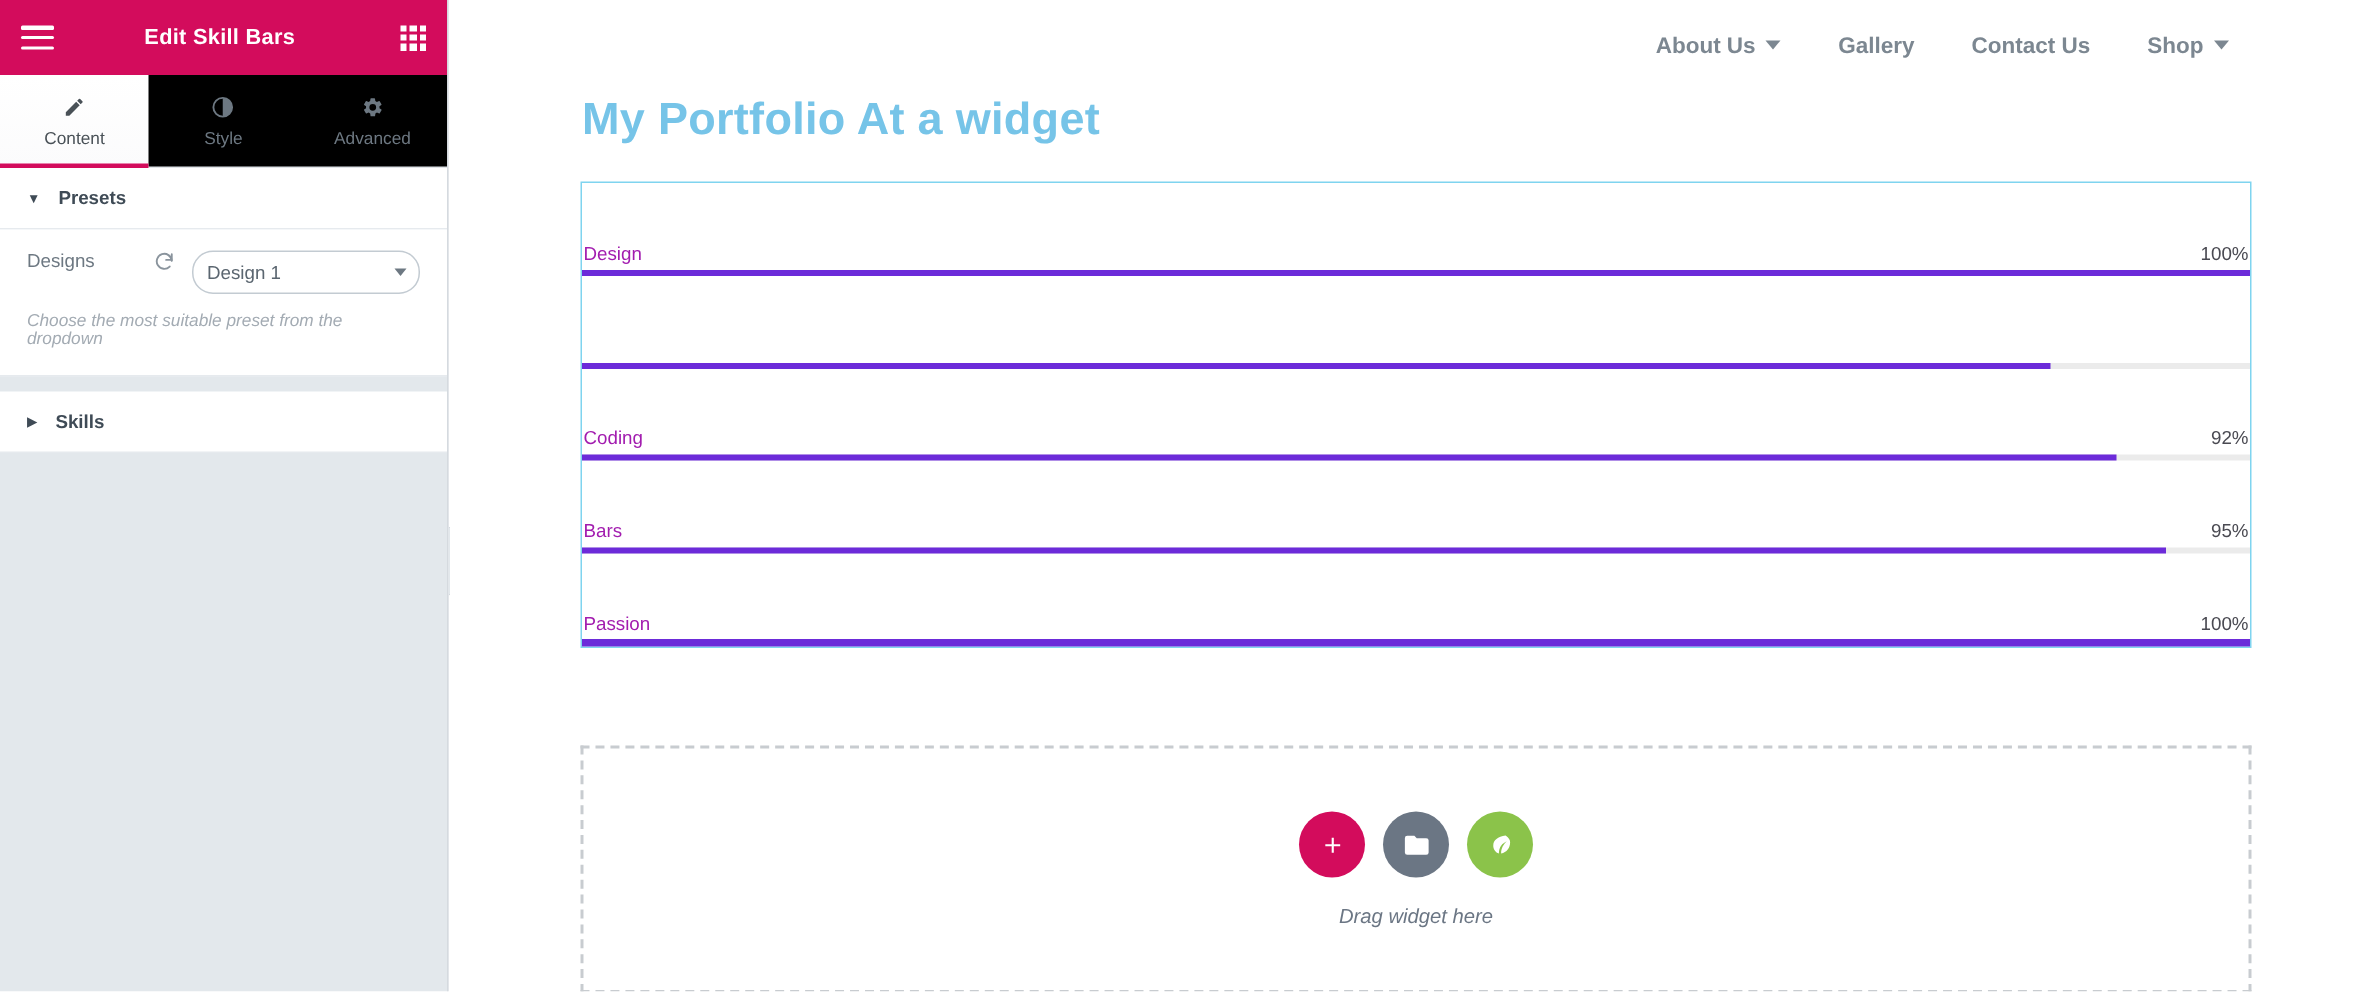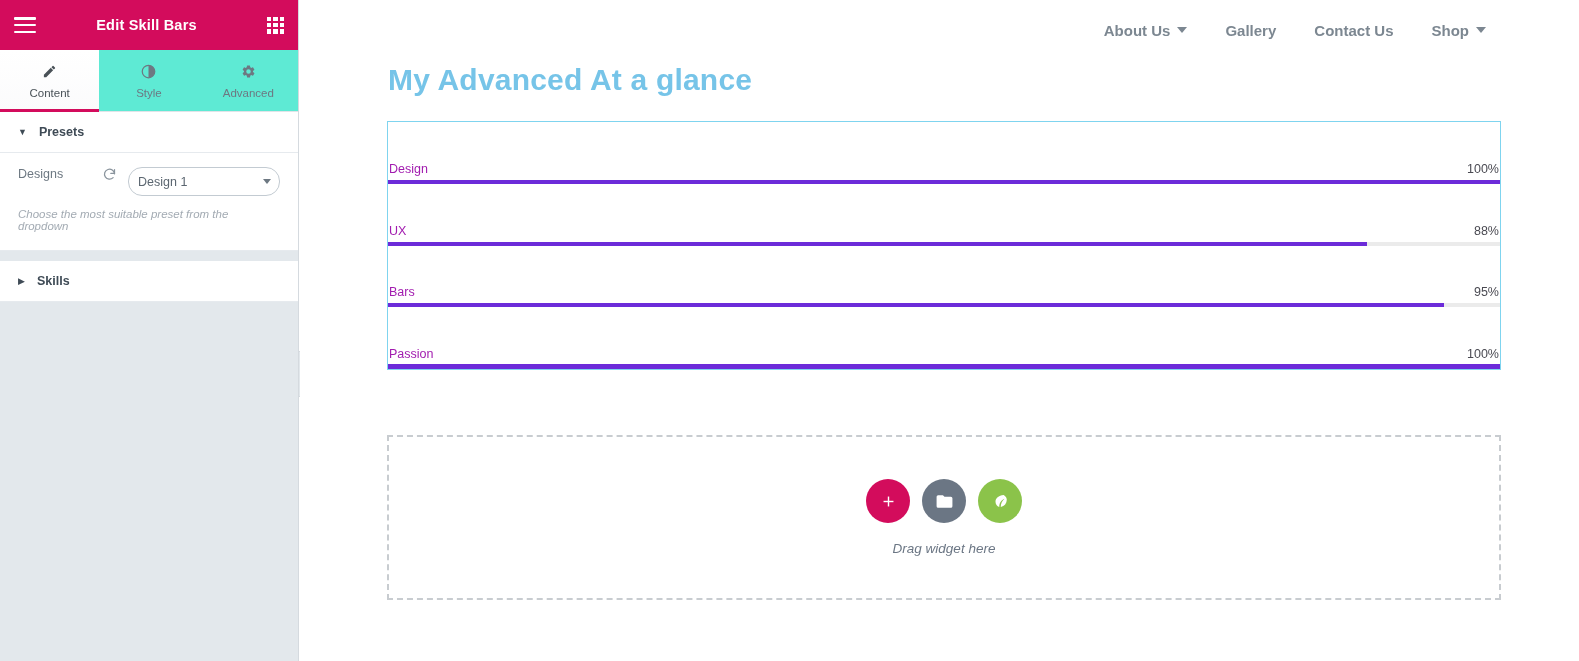--- a/index.html
+++ b/index.html
@@ -30,21 +30,21 @@
   .burger span { display: block; height: 2.5px; background: #fff; border-radius: 1px; }
   .panel-title {
     color: #ffffff; font-size: 14.5px; font-weight: bold;
     letter-spacing: .2px; flex: 1; text-align: center; margin-left: -10px;
   }
   .grid-icon { width: 17px; height: 17px; display: grid;
                grid-template-columns: repeat(3, 1fr); grid-template-rows: repeat(3, 1fr);
                gap: 2px; cursor: pointer; }
   .grid-icon i { background: #ffffff; display: block; }
 
-  .tabs { height: 62px; background: #5eead4; display: flex;
+  .tabs { height: 62px; background: #000000; display: flex;
           border-bottom: 1px solid #e0e4e8; }
   .tab { flex: 1; display: flex; flex-direction: column; align-items: center;
          justify-content: center; gap: 7px; cursor: pointer;
          color: #6d7882; font-size: 11.5px; position: relative; height: 62px; }
   .tab.active { color: #495157; }
   .tab.active::after {
     content: ""; position: absolute; left: 0; right: 0; bottom: 0;
     height: 3px; background: #d30c5c;
   }
   .tab.active { background: linear-gradient(#ffffff, #fbfbfc); }
@@ -245,44 +245,49 @@
       </div>
       <div class="nav-item">
         <span>Contact Us</span>
       </div>
       <div class="nav-item">
         <span>Shop</span>
         <span class="dd"></span>
       </div>
     </div>
 
-    <div class="page-title">My Advanced At a glance</div>
+    <div class="page-title">My Portfolio At a widget</div>
 
     <div class="skills-widget">
 
       <div class="skill-row">
         <div class="skill-meta">
           <span class="skill-name">Design</span>
           <span class="skill-pct">100%</span>
         </div>
         <div class="skill-track">
           <div class="skill-fill" style="width: 100%; background: rgb(108, 43, 217);"></div>
         </div>
       </div>
 
       <div class="skill-row">
+        <div class="skill-track">
+          <div class="skill-fill" style="width: 88%; background: rgb(108, 43, 217);"></div>
+        </div>
+      </div>
+
+      <div class="skill-row">
         <div class="skill-meta">
-          <span class="skill-name">UX</span>
-          <span class="skill-pct">88%</span>
-        </div>
-        <div class="skill-track">
-          <div class="skill-fill" style="width: 88%; background: rgb(108, 43, 217);"></div>
-        </div>
-      </div>
-
+          <span class="skill-name">Coding</span>
+          <span class="skill-pct">92%</span>
+        </div>
+        <div class="skill-track">
+          <div class="skill-fill" style="width: 92%; background: rgb(108, 43, 217);"></div>
+        </div>
+      </div>
 
       <div class="skill-row">
         <div class="skill-meta">
           <span class="skill-name">Bars</span>
           <span class="skill-pct">95%</span>
         </div>
         <div class="skill-track">
           <div class="skill-fill" style="width: 95%; background: rgb(108, 43, 217);"></div>
         </div>
       </div>

